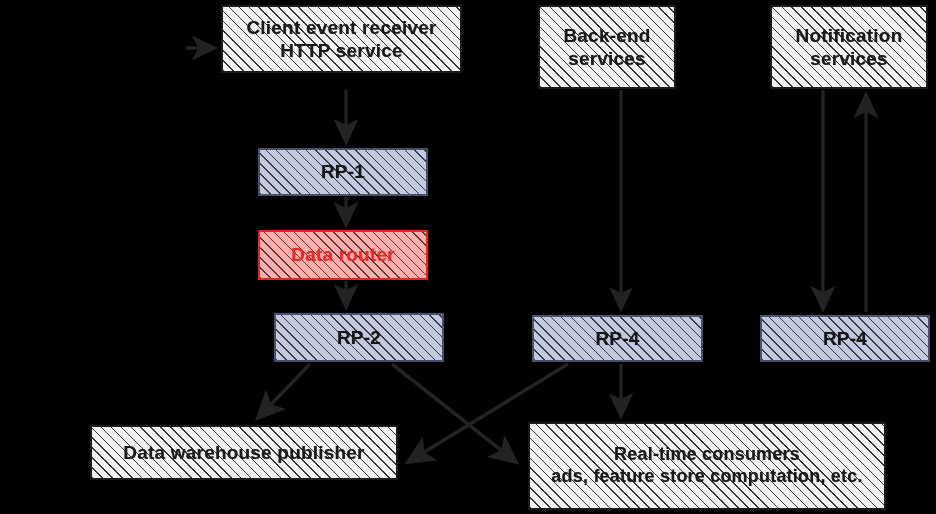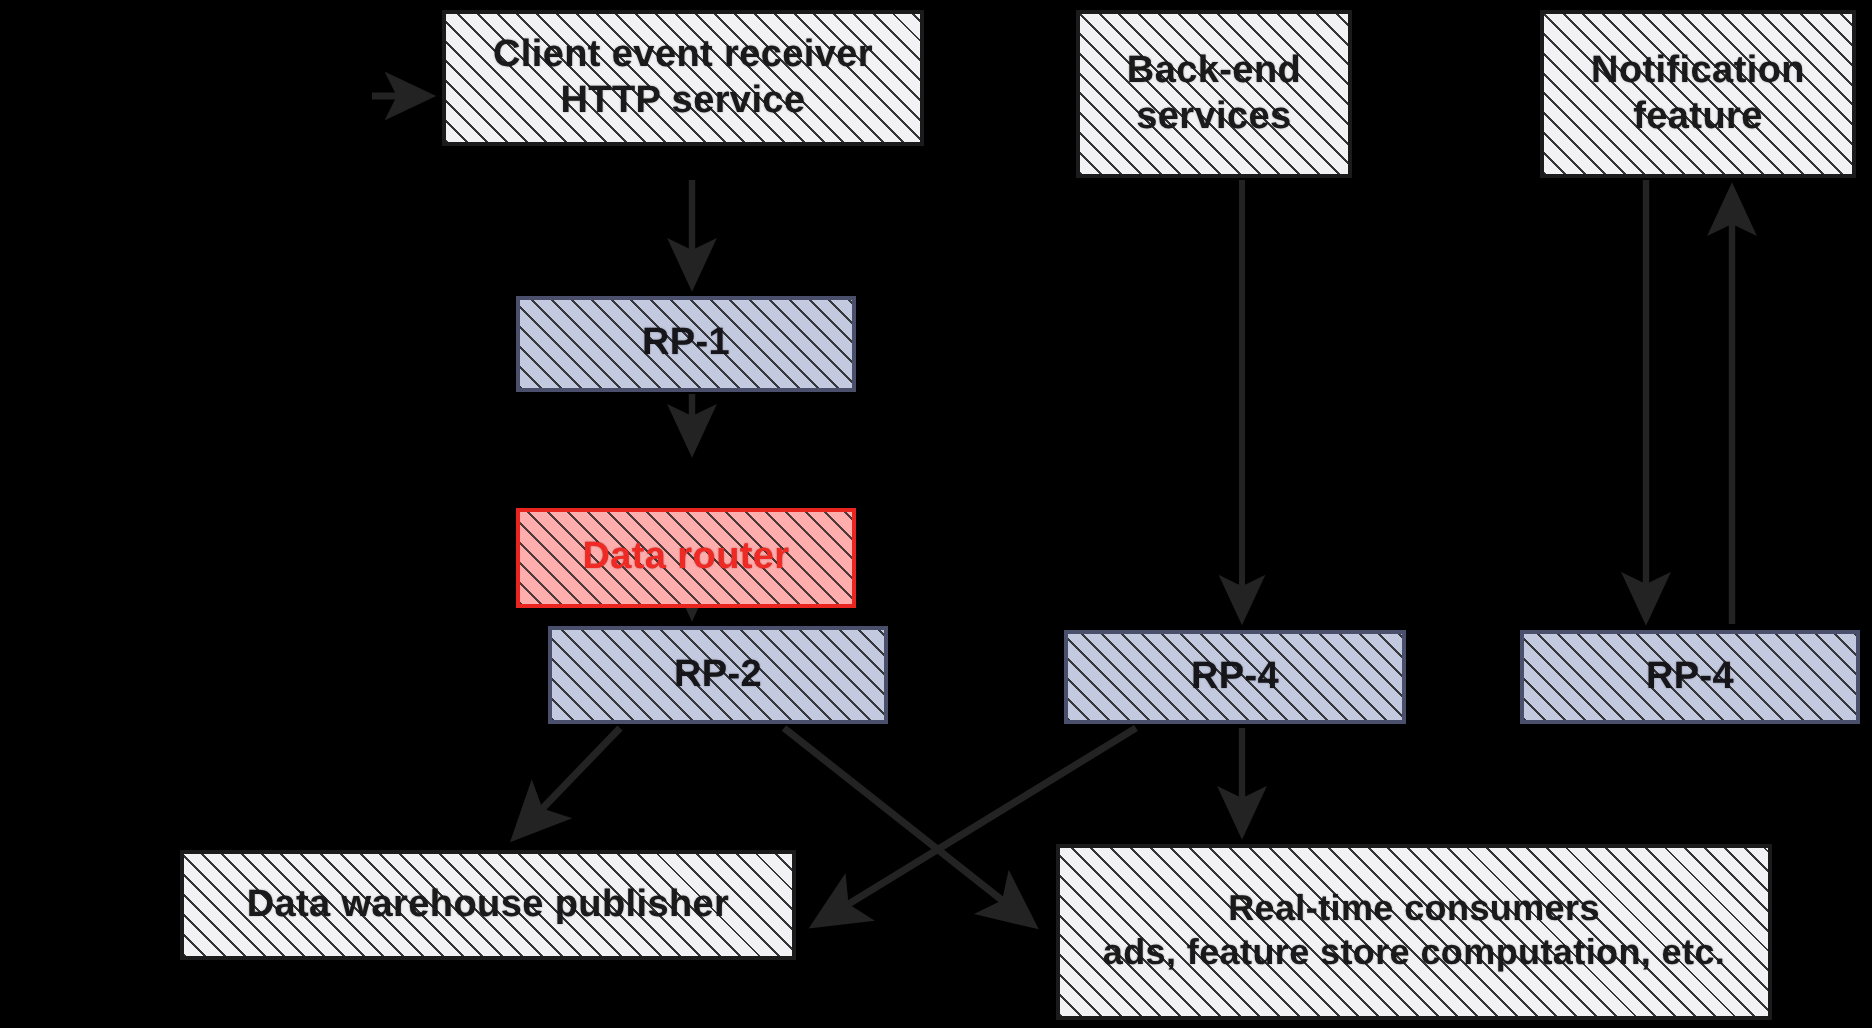--- a/index.html
+++ b/index.html
@@ -145,28 +145,28 @@
 HTTP service</span>
   </div>
 
   <div class="node plain fs-19" style="left:538px; top:5px; width:138px; height:84px;">
     <span class="lbl">Back-end
 services</span>
   </div>
 
   <div class="node plain fs-19" style="left:770px; top:5px; width:158px; height:84px;">
     <span class="lbl">Notification
-feature</span>
+services</span>
   </div>
 
   <div class="node rp fs-19" style="left:258px; top:148px; width:170px; height:48px;">
     <span class="lbl">RP-1</span>
   </div>
 
-  <div class="node router fs-19" style="left:258px; top:230px; width:170px; height:50px;margin-top:24px;">
+  <div class="node router fs-19" style="left:258px; top:230px; width:170px; height:50px;">
     <span class="lbl">Data router</span>
   </div>
 
   <div class="node rp fs-19" style="left:274px; top:313px; width:170px; height:49px;">
     <span class="lbl">RP-2</span>
   </div>
 
   <div class="node rp fs-19" style="left:532px; top:315px; width:171px; height:47px;">
     <span class="lbl">RP-4</span>
   </div>

